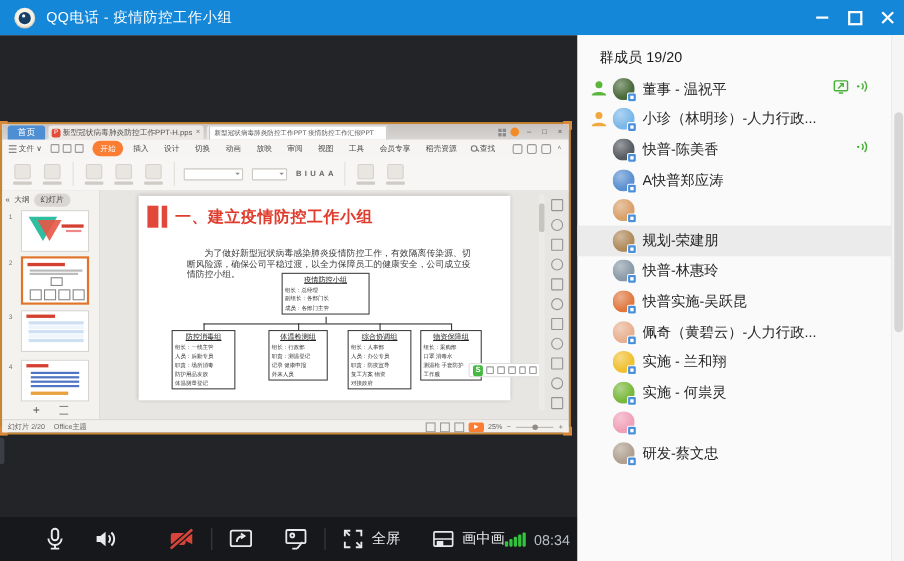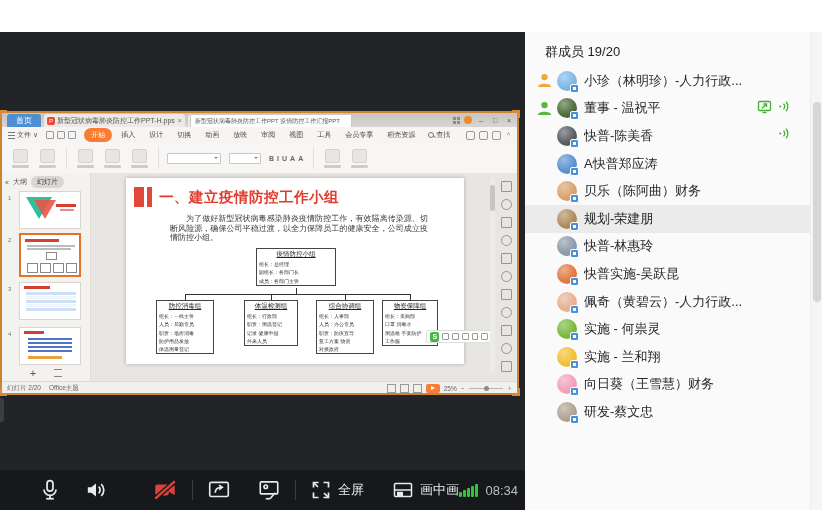--- a/index.html
+++ b/index.html
@@ -104,21 +104,21 @@
   .t4-or{position:absolute;left:8px;width:34px;height:2.5px;background:#e8a13c;}
   .tp-bottom{position:absolute;left:0;bottom:2px;width:88px;display:flex;align-items:center;justify-content:center;gap:18px;color:#555;}
   .plus{font-size:11px;}
   .tp-burger{width:8px;height:6px;border-top:1px solid #888;border-bottom:1px solid #888;}
 
   
   .slide{position:absolute;left:124px;top:5px;width:338px;height:186px;background:#fff;box-shadow:0 0 4px rgba(0,0,0,.25);}
   .s-bar1{position:absolute;left:8px;top:9px;width:10px;height:20px;background:#e2483a;}
   .s-bar2{position:absolute;left:21px;top:9px;width:5px;height:20px;background:#e2483a;}
   .s-title{position:absolute;left:33px;top:10px;font-size:14.5px;font-weight:bold;color:#e03c2d;white-space:nowrap;letter-spacing:.5px;}
-  .s-body{position:absolute;left:44px;top:36px;width:258px;font-size:8px;line-height:9.5px;color:#3a3a3a;text-align:justify;text-indent:2em;}
+  .s-body{position:absolute;left:44px;top:48px;width:258px;font-size:8px;line-height:9.5px;color:#3a3a3a;text-align:justify;text-indent:2em;}
   .obox{position:absolute;border:1px solid #444;background:#fff;box-sizing:border-box;}
   .obox .oh{font-size:6.5px;color:#222;text-align:center;border-bottom:1px solid transparent;padding-top:1px;white-space:nowrap;overflow:hidden;text-decoration:underline;}
   .obox .ol{font-size:5px;line-height:6.3px;color:#333;padding:1px 2px;white-space:nowrap;overflow:hidden;}
   .oline{position:absolute;background:#333;}
   .float-tools{position:absolute;left:300px;top:152px;width:66px;height:13px;background:#fff;border:1px solid #ddd;border-radius:2px;display:flex;align-items:center;gap:3px;padding:0 3px;box-sizing:border-box;}
   .wps-s{width:10px;height:10px;background:#43b93f;border-radius:2px;color:#fff;font-size:7px;font-weight:bold;line-height:10px;text-align:center;}
   .ft-ic{width:5px;height:5px;border:1px solid #9a9a9a;border-radius:1px;}
 
   
   .wps-scroll{position:absolute;right:22px;top:4px;width:5px;height:196px;background:#edebe8;border-radius:2px;}
@@ -163,20 +163,38 @@
   .mics{margin-left:auto;display:flex;gap:5px;align-items:center;}
   .mics svg{width:15px;height:15px;}
   .pscroll{position:absolute;right:0;top:32px;width:11px;height:478px;background:#f5f5f5;border-left:1px solid #ececec;}
   .pscroll .thumb-v{position:absolute;left:1.5px;top:70px;width:8px;height:200px;background:#d6d6d6;border-radius:4px;cursor:pointer;}
 </style>
 </head>
 <body>
 
 <div id="app">
 
+  <div class="titlebar">
+    <div class="qq-cam">
+      <span class="lens"></span>
+      <span class="dot"></span>
+    </div>
+    <div class="win-title">QQ电话 - 疫情防控工作小组</div>
+    <div class="win-btns">
+      <div class="win-btn">
+          <span class="glyph-min"></span>
+        </div>
+      <div class="win-btn">
+          <span class="glyph-max"></span>
+        </div>
+      <div class="win-btn">
+          <span class="glyph-close"></span>
+        </div>
+    </div>
+  </div>
 
   <div class="video-area">
     <div class="edge-handle"></div>
 
     <div class="capture">
       <i class="cap-corner cc-tl"></i>
       <i class="cap-corner cc-tr"></i>
       <i class="cap-corner cc-bl"></i>
       <i class="cap-corner cc-br"></i>
 
@@ -495,37 +513,20 @@
         <i style="height: 13px;"></i>
       </div>
     <span class="timer">08:34</span>
     <div class="exit-btn">退出</div>
   </div>
 
   <div class="panel">
     <div class="panel-head">群成员 19/20</div>
     <div id="member-list">
   <div class="mrow">
-    <span class="role-icon orange">
-      <svg viewBox="0 0 16 16">
-              <circle cx="8" cy="4.8" r="3"></circle>
-              <path d="M1.8 14c0-4 12.4-4 12.4 0z"></path>
-            </svg>
-    </span>
-    <span class="avatar" style="background: radial-gradient(circle at 35% 30%, rgba(255, 255, 255, 0.4), rgba(255, 255, 255, 0) 60%), rgb(121, 183, 232);">
-      <span class="badge"></span>
-    </span>
-    <span class="mname">小珍（林明珍）-人力行政...</span>
-    <span class="mics">
-      
-      
-    </span>
-  </div>
-
-  <div class="mrow">
     <span class="role-icon green">
       <svg viewBox="0 0 16 16">
               <circle cx="8" cy="4.8" r="3"></circle>
               <path d="M1.8 14c0-4 12.4-4 12.4 0z"></path>
             </svg>
     </span>
     <span class="avatar" style="background: radial-gradient(circle at 35% 30%, rgba(255, 255, 255, 0.4), rgba(255, 255, 255, 0) 60%), rgb(74, 107, 58);">
       <span class="badge"></span>
     </span>
     <span class="mname">董事 - 温祝平</span>
@@ -542,20 +543,37 @@
         <svg viewBox="0 0 15 15" fill="none" stroke="#45b035" stroke-width="1.3">
           <circle cx="3.2" cy="7.5" r="1.1" fill="#45b035" stroke="none"></circle>
           <path d="M6.5 4.8a4 4 0 0 1 0 5.4"></path>
                 <path d="M9 2.8a7 7 0 0 1 0 9.4"></path>
         </svg>
       </span>
     </span>
   </div>
 
   <div class="mrow">
+    <span class="role-icon orange">
+      <svg viewBox="0 0 16 16">
+              <circle cx="8" cy="4.8" r="3"></circle>
+              <path d="M1.8 14c0-4 12.4-4 12.4 0z"></path>
+            </svg>
+    </span>
+    <span class="avatar" style="background: radial-gradient(circle at 35% 30%, rgba(255, 255, 255, 0.4), rgba(255, 255, 255, 0) 60%), rgb(121, 183, 232);">
+      <span class="badge"></span>
+    </span>
+    <span class="mname">小珍（林明珍）-人力行政...</span>
+    <span class="mics">
+      
+      
+    </span>
+  </div>
+
+  <div class="mrow">
     <span class="role-icon" style="visibility: hidden;">
       <svg viewBox="0 0 16 16">
               <circle cx="8" cy="4.8" r="3"></circle>
               <path d="M1.8 14c0-4 12.4-4 12.4 0z"></path>
             </svg>
     </span>
     <span class="avatar" style="background: radial-gradient(circle at 35% 30%, rgba(255, 255, 255, 0.4), rgba(255, 255, 255, 0) 60%), rgb(86, 91, 97);">
       <span class="badge"></span>
     </span>
     <span class="mname">快普-陈美香</span>
@@ -591,21 +609,20 @@
   <div class="mrow">
     <span class="role-icon" style="visibility: hidden;">
       <svg viewBox="0 0 16 16">
               <circle cx="8" cy="4.8" r="3"></circle>
               <path d="M1.8 14c0-4 12.4-4 12.4 0z"></path>
             </svg>
     </span>
     <span class="avatar" style="background: radial-gradient(circle at 35% 30%, rgba(255, 255, 255, 0.4), rgba(255, 255, 255, 0) 60%), rgb(217, 160, 106);">
       <span class="badge"></span>
     </span>
-    <span class="mname">贝乐（陈阿曲）财务</span>
     <span class="mics">
       
       
     </span>
   </div>
 
   <div class="mrow hl">
     <span class="role-icon" style="visibility: hidden;">
       <svg viewBox="0 0 16 16">
               <circle cx="8" cy="4.8" r="3"></circle>
@@ -674,59 +691,58 @@
   </div>
 
 
   <div class="mrow">
     <span class="role-icon" style="visibility: hidden;">
       <svg viewBox="0 0 16 16">
               <circle cx="8" cy="4.8" r="3"></circle>
               <path d="M1.8 14c0-4 12.4-4 12.4 0z"></path>
             </svg>
     </span>
+    <span class="avatar" style="background: radial-gradient(circle at 35% 30%, rgba(255, 255, 255, 0.4), rgba(255, 255, 255, 0) 60%), rgb(240, 192, 48);">
+      <span class="badge"></span>
+    </span>
+    <span class="mname">实施 - 兰和翔</span>
+    <span class="mics">
+      
+      
+    </span>
+  </div>
+
+  <div class="mrow">
+    <span class="role-icon" style="visibility: hidden;">
+      <svg viewBox="0 0 16 16">
+              <circle cx="8" cy="4.8" r="3"></circle>
+              <path d="M1.8 14c0-4 12.4-4 12.4 0z"></path>
+            </svg>
+    </span>
     <span class="avatar" style="background: radial-gradient(circle at 35% 30%, rgba(255, 255, 255, 0.4), rgba(255, 255, 255, 0) 60%), rgb(120, 184, 58);">
       <span class="badge"></span>
     </span>
     <span class="mname">实施 - 何祟灵</span>
     <span class="mics">
       
       
     </span>
   </div>
 
-  <div class="mrow">
-    <span class="role-icon" style="visibility: hidden;">
-      <svg viewBox="0 0 16 16">
-              <circle cx="8" cy="4.8" r="3"></circle>
-              <path d="M1.8 14c0-4 12.4-4 12.4 0z"></path>
-            </svg>
-    </span>
-    <span class="avatar" style="background: radial-gradient(circle at 35% 30%, rgba(255, 255, 255, 0.4), rgba(255, 255, 255, 0) 60%), rgb(240, 192, 48);">
-      <span class="badge"></span>
-    </span>
-    <span class="mname">实施 - 兰和翔</span>
-    <span class="mics">
-      
-      
-    </span>
-  </div>
-
 
   <div class="mrow">
     <span class="role-icon" style="visibility: hidden;">
       <svg viewBox="0 0 16 16">
               <circle cx="8" cy="4.8" r="3"></circle>
               <path d="M1.8 14c0-4 12.4-4 12.4 0z"></path>
             </svg>
     </span>
     <span class="avatar" style="background: radial-gradient(circle at 35% 30%, rgba(255, 255, 255, 0.4), rgba(255, 255, 255, 0) 60%), rgb(240, 160, 184);">
       <span class="badge"></span>
     </span>
-    <span class="mname">向日葵（王雪慧）财务</span>
     <span class="mics">
       
       
     </span>
   </div>
 
 
   <div class="mrow">
     <span class="role-icon" style="visibility: hidden;">
       <svg viewBox="0 0 16 16">

